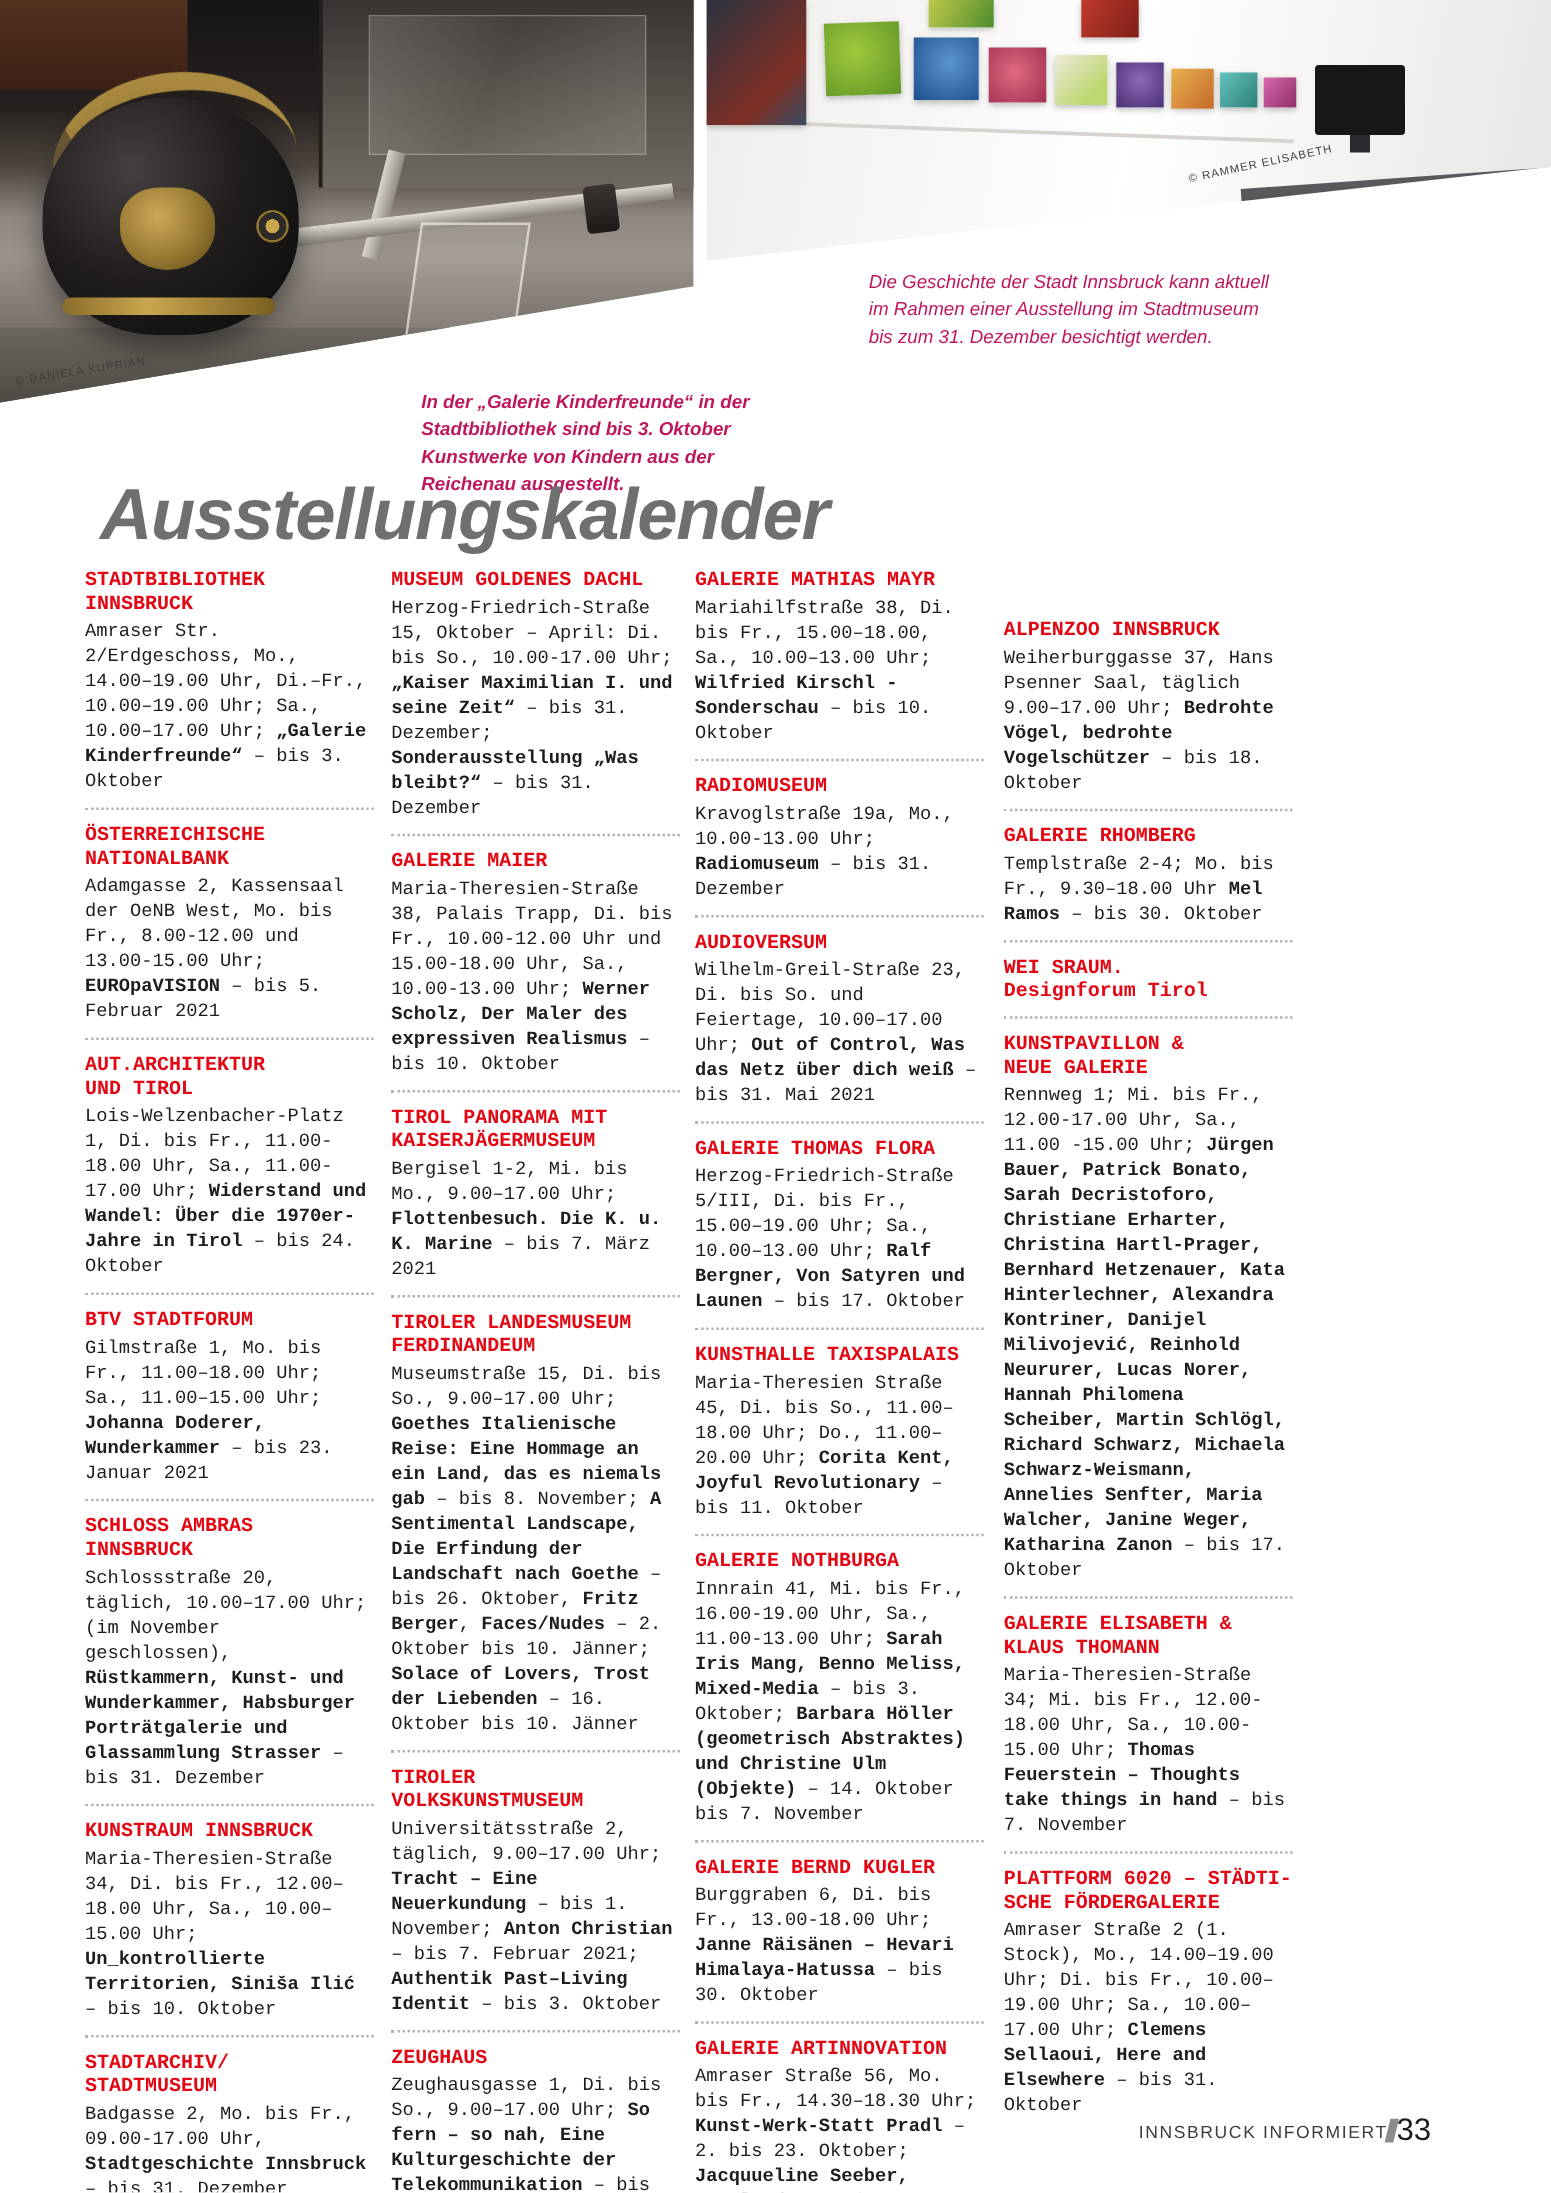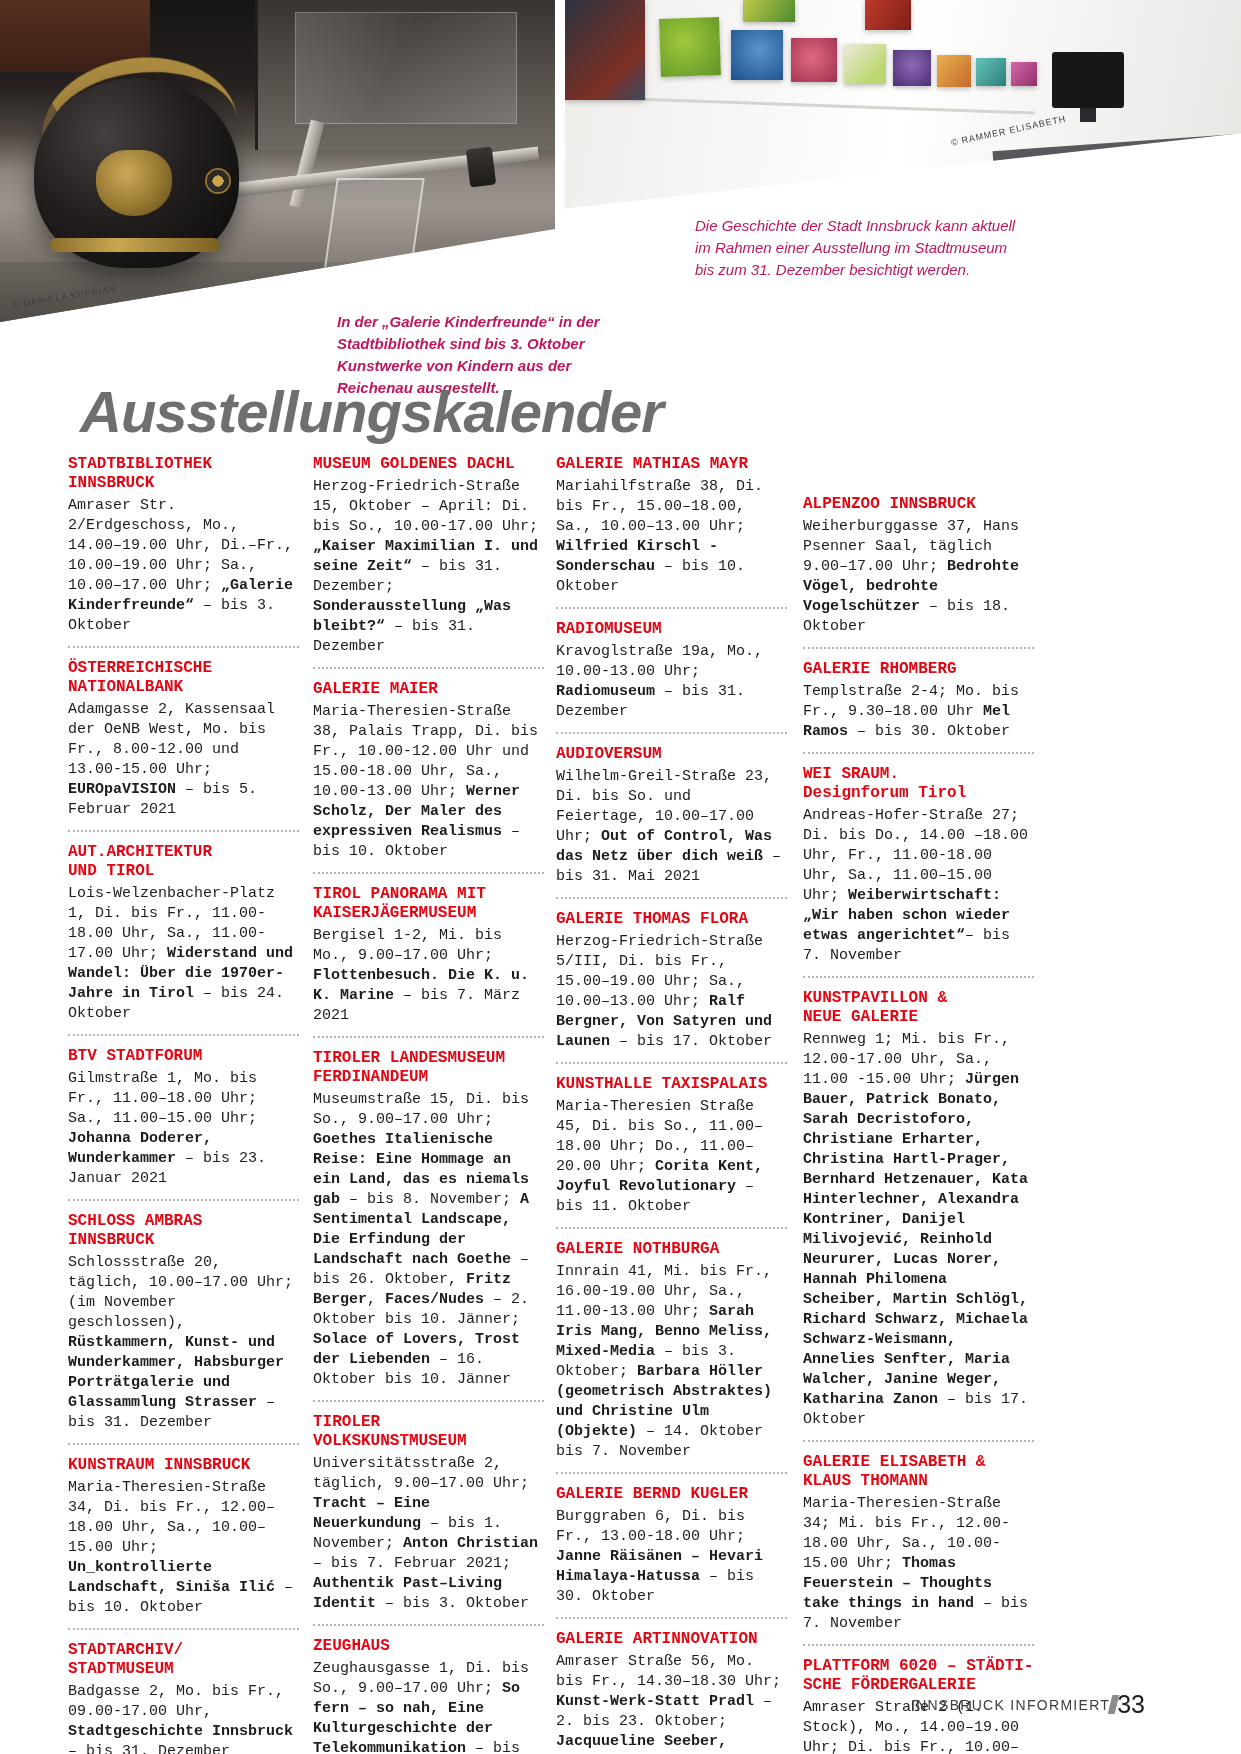--- a/index.html
+++ b/index.html
@@ -135,21 +135,21 @@
       <p class="entry-body"><span>Lois-Welzenbacher-Platz 1, Di. bis Fr., 11.00-18.00 Uhr, Sa., 11.00-17.00 Uhr; </span><span class="b">Widerstand und Wandel: Über die 1970er-Jahre in Tirol</span><span> – bis 24. Oktober</span></p>
       <div class="sep"></div>
       <h3 class="entry-title">BTV STADTFORUM</h3>
       <p class="entry-body"><span>Gilmstraße 1, Mo. bis Fr., 11.00–18.00 Uhr; Sa., 11.00–15.00 Uhr; </span><span class="b">Johanna Doderer, Wunderkammer</span><span> – bis 23. Januar 2021</span></p>
       <div class="sep"></div>
       <h3 class="entry-title">SCHLOSS AMBRAS
 INNSBRUCK</h3>
       <p class="entry-body"><span>Schlossstraße 20, täglich, 10.00–17.00 Uhr; (im November geschlossen), </span><span class="b">Rüstkammern, Kunst- und Wunderkammer, Habsburger Porträtgalerie und Glassammlung Strasser</span><span> – bis 31. Dezember</span></p>
       <div class="sep"></div>
       <h3 class="entry-title">KUNSTRAUM INNSBRUCK</h3>
-      <p class="entry-body"><span>Maria-Theresien-Straße 34, Di. bis Fr., 12.00–18.00 Uhr, Sa., 10.00–15.00 Uhr; </span><span class="b">Un_kontrollierte Landschaft, Siniša Ilić</span><span> – bis 10. Oktober</span></p>
+      <p class="entry-body"><span>Maria-Theresien-Straße 34, Di. bis Fr., 12.00–18.00 Uhr, Sa., 10.00–15.00 Uhr; </span><span class="b">Un_kontrollierte Territorien, Siniša Ilić</span><span> – bis 10. Oktober</span></p>
       <div class="sep"></div>
       <h3 class="entry-title">STADTARCHIV/
 STADTMUSEUM</h3>
       <p class="entry-body"><span>Badgasse 2, Mo. bis Fr., 09.00-17.00 Uhr, </span><span class="b">Stadtgeschichte Innsbruck</span><span> – bis 31. Dezember</span></p>
       <div class="sep"></div>
     </div>
   <div class="col col-2">
       <h3 class="entry-title">MUSEUM GOLDENES DACHL</h3>
       <p class="entry-body"><span>Herzog-Friedrich-Straße 15, Oktober – April: Di. bis So., 10.00-17.00 Uhr; </span><span class="b">„Kaiser Maximilian I. und seine Zeit“</span><span> – bis 31. Dezember; </span><span class="b">Sonderausstellung „Was bleibt?“</span><span> – bis 31. Dezember</span></p>
       <div class="sep"></div>
@@ -200,21 +200,20 @@
     </div>
   <div class="col col-4">
       <h3 class="entry-title">ALPENZOO INNSBRUCK</h3>
       <p class="entry-body"><span>Weiherburggasse 37, Hans Psenner Saal, täglich 9.00–17.00 Uhr; </span><span class="b">Bedrohte Vögel, bedrohte Vogelschützer</span><span> – bis 18. Oktober</span></p>
       <div class="sep"></div>
       <h3 class="entry-title">GALERIE RHOMBERG</h3>
       <p class="entry-body"><span>Templstraße 2-4; Mo. bis Fr., 9.30–18.00 Uhr </span><span class="b">Mel Ramos</span><span> – bis 30. Oktober</span></p>
       <div class="sep"></div>
       <h3 class="entry-title">WEI SRAUM.
 Designforum Tirol</h3>
-      <p class="entry-body"><span>Andreas-Hofer-Straße 27; Di. bis Do., 14.00 –18.00 Uhr, Fr., 11.00-18.00 Uhr, Sa., 11.00–15.00 Uhr; </span><span class="b">Weiberwirtschaft: „Wir haben schon wieder etwas angerichtet“</span><span>– bis 7. November</span></p>
       <div class="sep"></div>
       <h3 class="entry-title">KUNSTPAVILLON &amp;
 NEUE GALERIE</h3>
       <p class="entry-body"><span>Rennweg 1; Mi. bis Fr., 12.00-17.00 Uhr, Sa., 11.00 -15.00 Uhr; </span><span class="b">Jürgen Bauer, Patrick Bonato, Sarah Decristoforo, Christiane Erharter, Christina Hartl-Prager, Bernhard Hetzenauer, Kata Hinterlechner, Alexandra Kontriner, Danijel Milivojević, Reinhold Neururer, Lucas Norer, Hannah Philomena Scheiber, Martin Schlögl, Richard Schwarz, Michaela Schwarz-Weismann, Annelies Senfter, Maria Walcher, Janine Weger, Katharina Zanon</span><span> – bis 17. Oktober</span></p>
       <div class="sep"></div>
       <h3 class="entry-title">GALERIE ELISABETH &amp;
 KLAUS THOMANN</h3>
       <p class="entry-body"><span>Maria-Theresien-Straße 34; Mi. bis Fr., 12.00-18.00 Uhr, Sa., 10.00-15.00 Uhr; </span><span class="b">Thomas Feuerstein – Thoughts take things in hand</span><span> – bis 7. November</span></p>
       <div class="sep"></div>
       <h3 class="entry-title">PLATTFORM 6020 – STÄDTI-

